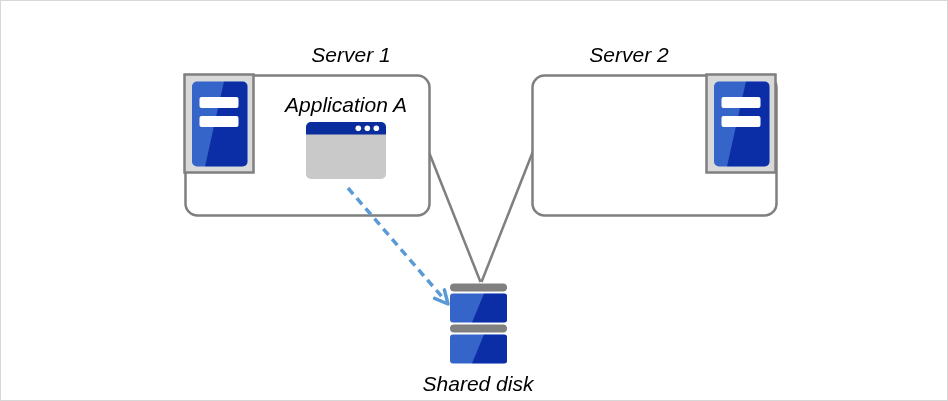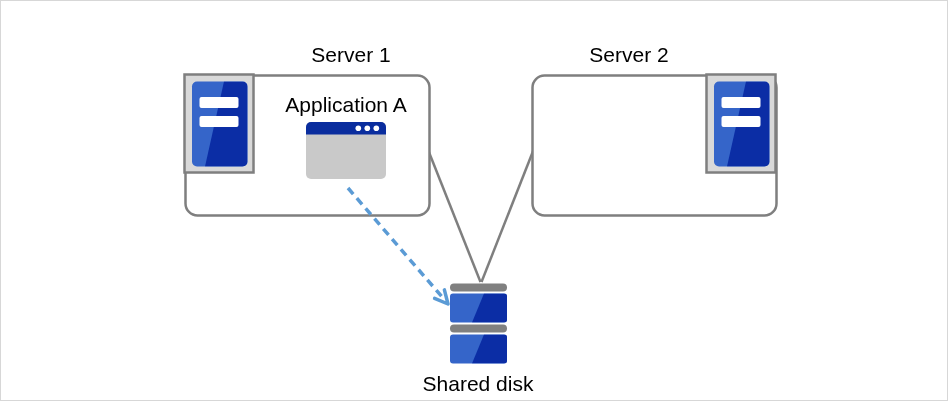--- a/index.html
+++ b/index.html
@@ -3,20 +3,21 @@
 <meta charset="utf-8">
 <style>
   html,body{margin:0;padding:0;background:#fff;}
   #canvas{
     position:relative;
     width:948px;height:401px;
     box-sizing:border-box;
     background:#ffffff;
     border:1px solid var(--canvas-border,#d7d7d7);
     font-family:"Liberation Sans", sans-serif;
+    font-style:italic;
   }
   svg{display:block;}
   .node-label{
     font-family:"Liberation Sans", sans-serif;
     font-size:21px;
     fill:var(--label-color,#000);
   }
   .box{
     fill:#ffffff;
     stroke:var(--box-border,#7f7f7f);

